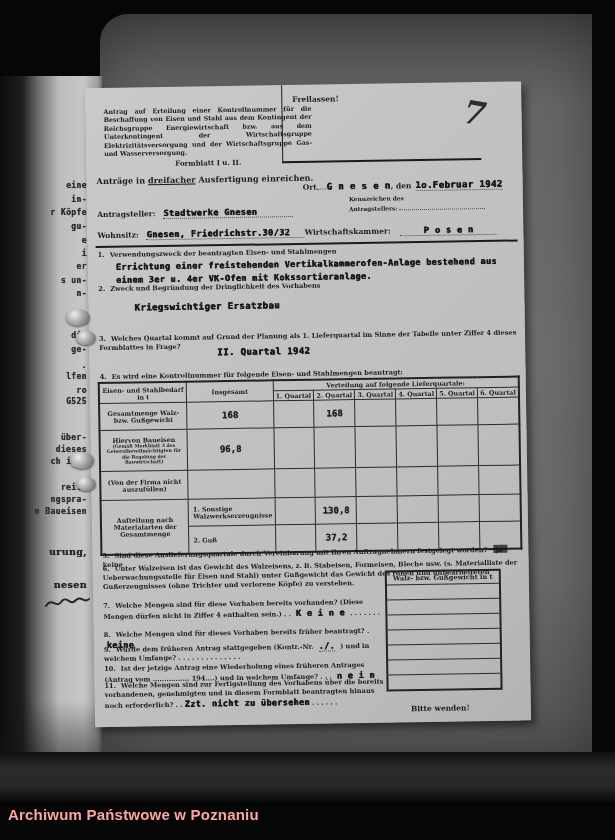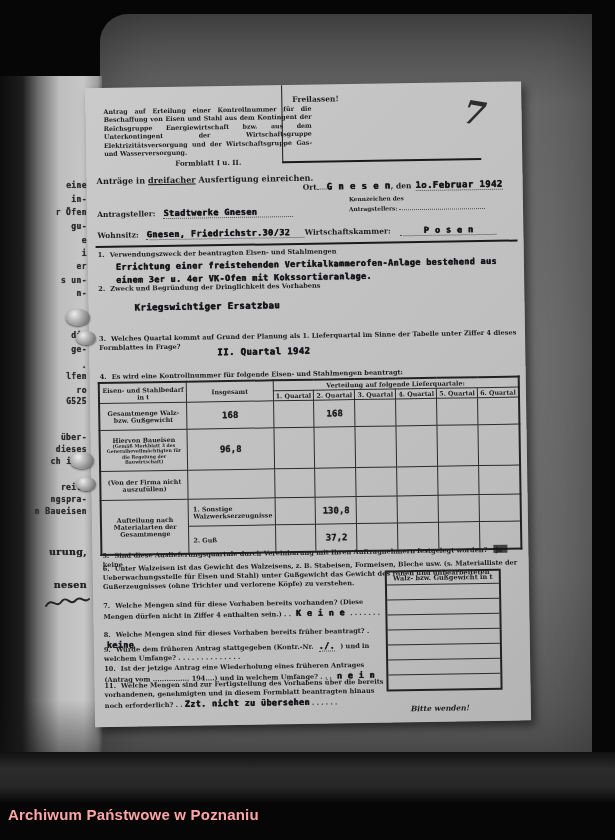--- a/index.html
+++ b/index.html
@@ -88,33 +88,33 @@
     border-bottom:1.2px solid #2b2b2b;}
   .sidebox .sb-r{height:14px;border-bottom:1.2px solid #2b2b2b;}
   .sidebox .sb-r:last-child{border-bottom:none;}
   .it7{left:10px;top:514px;width:284px;}
   .it8{left:10px;top:543px;width:284px;}
   .it9{left:10px;top:556px;width:284px;}
   .it10{left:10px;top:577px;width:284px;}
   .it11{left:10px;top:594px;width:284px;}
   .inline-ans{font-size:8.4px;margin:0 3px;}
   .ans11{font-size:8.4px;}
-  .bitte{left:316px;top:621px;font-size:7.5px;font-weight:bold;font-style:italic;}
+  .bitte{left:316px;top:621px;font-size:7.5px;font-weight:bold;}
 </style>
 </head>
 <body>
 
 <div class="stage">
 
   <div class="back-page"></div>
 
   <div class="left-page">
     <div class="frag" style="top:105px">eine</div>
     <div class="frag" style="top:119px">in-</div>
-    <div class="frag" style="top:132px">r Öfen</div>
+    <div class="frag" style="top:132px">r Köpfe</div>
     <div class="frag" style="top:146px">gu-</div>
     <div class="frag" style="top:160px">e</div>
     <div class="frag" style="top:173px">i</div>
     <div class="frag" style="top:186px">er</div>
     <div class="frag" style="top:200px">s un-</div>
     <div class="frag" style="top:213px">n-</div>
     <div class="frag" style="top:255px">die</div>
     <div class="frag" style="top:269px">ge-</div>
     <div class="frag" style="top:285px">.</div>
     <div class="frag" style="top:296px">lfen</div>

